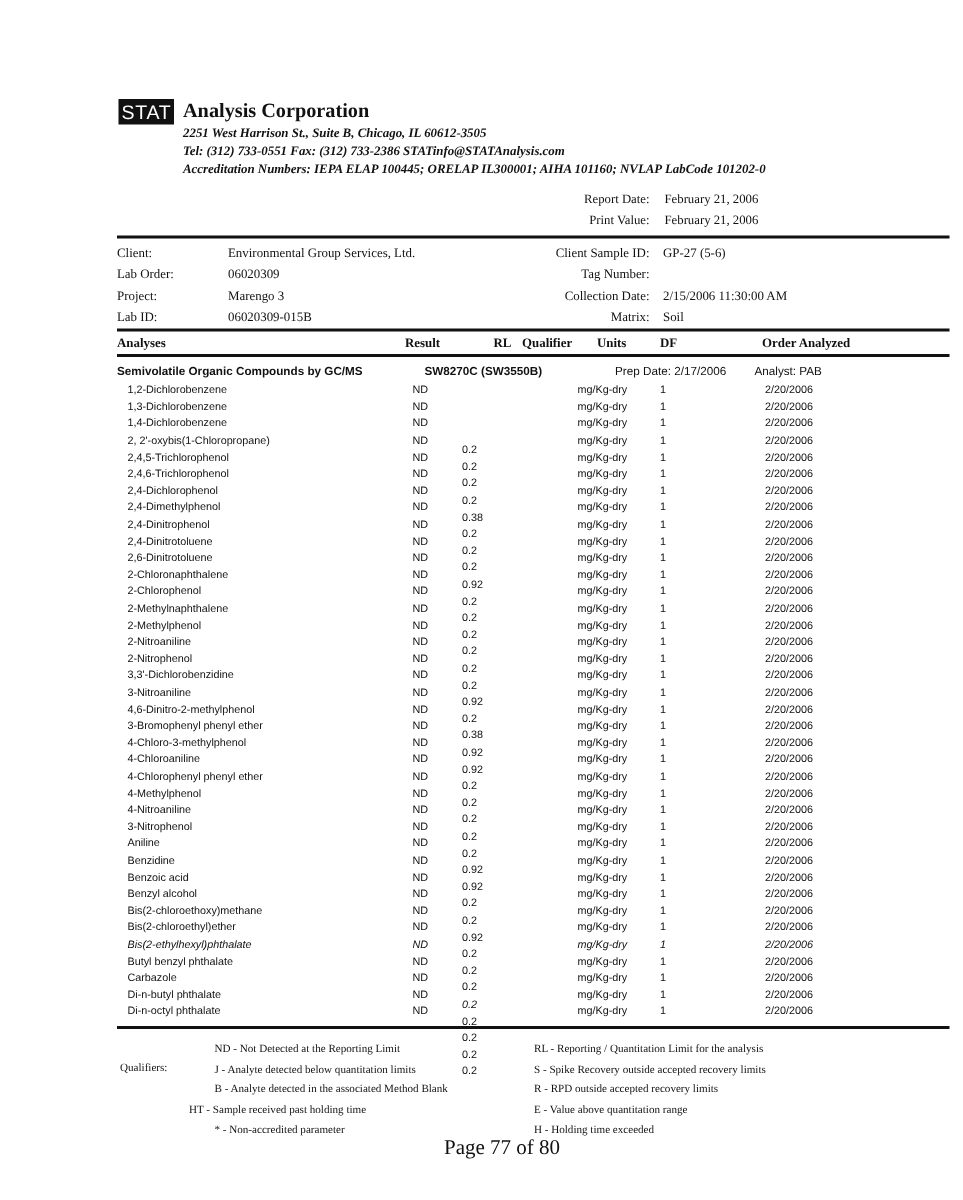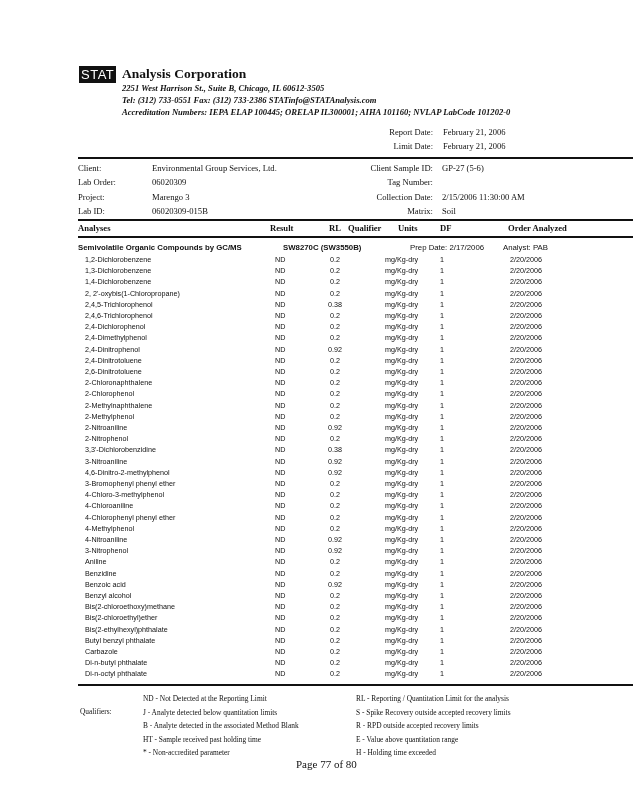--- a/index.html
+++ b/index.html
@@ -12,38 +12,38 @@
   .hdr-line { font-style:italic; font-weight:bold; font-size:8.6px; white-space:nowrap; }
   .meta { font-size:8.5px; white-space:nowrap; }
   .rule { background:#111; height:1.5px; }
   .rule-thick { background:#111; height:2px; }
   .serif-sm { font-size:8.6px; white-space:nowrap; }
   .sans { font-family:"Liberation Sans", sans-serif; }
   .row { position:absolute; left:0; width:642px; height:11px; font-family:"Liberation Sans", sans-serif; font-size:7.2px; white-space:nowrap; }
   .row span { position:absolute; top:0; }
   .c-name { left:85px; }
   .c-res { left:275px; }
-  .c-rl { left:320px; width:30px; text-align:center; }
+  .c-rl { left:308px; width:30px; text-align:left;margin-top:40px; }
   .c-unit { left:385px; }
   .c-df { left:440px; }
   .c-date { left:510px; }
   .legend { font-size:7.4px; white-space:nowrap; }
 </style>
 </head>
 <body>
 
 <div class="abs logo-box" style="left:79px;top:66px;">STAT</div>
 <div class="abs company" style="left:122px;top:66px;">Analysis Corporation</div>
 <div class="abs hdr-line" style="left:122px;top:83px;">2251 West Harrison St., Suite B, Chicago, IL 60612-3505</div>
 <div class="abs hdr-line" style="left:122px;top:95px;">Tel: (312) 733-0551  Fax: (312) 733-2386  STATinfo@STATAnalysis.com</div>
 <div class="abs hdr-line" style="left:122px;top:107px;">Accreditation Numbers: IEPA ELAP 100445; ORELAP IL300001; AIHA 101160; NVLAP LabCode 101202-0</div>
 
 <div class="abs meta" style="left:345px;top:127px;width:88px;text-align:right;">Report Date:</div>
 <div class="abs meta" style="left:443px;top:127px;">February 21, 2006</div>
-<div class="abs meta" style="left:345px;top:141px;width:88px;text-align:right;">Limit Date:</div>
+<div class="abs meta" style="left:345px;top:141px;width:88px;text-align:right;">Print Value:</div>
 <div class="abs meta" style="left:443px;top:141px;">February 21, 2006</div>
 
 <div class="abs rule" style="left:78px;top:157px;width:555px;"></div>
 
 <div class="abs serif-sm" style="left:78px;top:163px;">Client:</div>
 <div class="abs serif-sm" style="left:152px;top:163px;">Environmental Group Services, Ltd.</div>
 <div class="abs serif-sm" style="left:78px;top:177px;">Lab Order:</div>
 <div class="abs serif-sm" style="left:152px;top:177px;">06020309</div>
 <div class="abs serif-sm" style="left:78px;top:192px;">Project:</div>
 <div class="abs serif-sm" style="left:152px;top:192px;">Marengo 3</div>
@@ -335,21 +335,21 @@
       <span class="c-date">2/20/2006</span>
     </div>
     <div class="row" style="top: 613.4px;">
       <span class="c-name">Bis(2-chloroethyl)ether</span>
       <span class="c-res">ND</span>
       <span class="c-rl">0.2</span>
       <span class="c-unit">mg/Kg-dry</span>
       <span class="c-df">1</span>
       <span class="c-date">2/20/2006</span>
     </div>
-    <div class="row" style="top: 624.6px;">
+    <div class="row" style="top: 624.6px; font-style: italic;">
       <span class="c-name">Bis(2-ethylhexyl)phthalate</span>
       <span class="c-res">ND</span>
       <span class="c-rl">0.2</span>
       <span class="c-unit">mg/Kg-dry</span>
       <span class="c-df">1</span>
       <span class="c-date">2/20/2006</span>
     </div>
     <div class="row" style="top: 635.8px;">
       <span class="c-name">Butyl benzyl phthalate</span>
       <span class="c-res">ND</span>
@@ -384,24 +384,24 @@
     </div>
   </div>
 
 <div class="abs rule" style="left:78px;top:684px;width:555px;"></div>
 
 <div class="abs legend" style="left:80px;top:707px;">Qualifiers:</div>
 <div id="q-left">
     <div class="abs legend" style="left: 143px; top: 694px;">ND - Not Detected at the Reporting Limit</div>
     <div class="abs legend" style="left: 143px; top: 707.5px;">J - Analyte detected below quantitation limits</div>
     <div class="abs legend" style="left: 143px; top: 721px;">B - Analyte detected in the associated Method Blank</div>
-    <div class="abs legend" style="left: 143px; top: 734.5px;">HT - Sample received past holding time</div>
+    <div class="abs legend" style="left: 126px; top: 734.5px;">HT - Sample received past holding time</div>
     <div class="abs legend" style="left: 143px; top: 748px;">* - Non-accredited parameter</div>
   </div>
 <div id="q-right">
     <div class="abs legend" style="left: 356px; top: 694px;">RL - Reporting / Quantitation Limit for the analysis</div>
     <div class="abs legend" style="left: 356px; top: 707.5px;">S - Spike Recovery outside accepted recovery limits</div>
     <div class="abs legend" style="left: 356px; top: 721px;">R - RPD outside accepted recovery limits</div>
     <div class="abs legend" style="left: 356px; top: 734.5px;">E - Value above quantitation range</div>
     <div class="abs legend" style="left: 356px; top: 748px;">H - Holding time exceeded</div>
   </div>
 
-<div class="abs" style="left:296px;top:758px;font-size:11px;white-space:nowrap;">Page 77 of 80</div>
+<div class="abs" style="left:296px;top:758px;font-size:14px;white-space:nowrap;">Page 77 of 80</div>
 
 </body></html>

